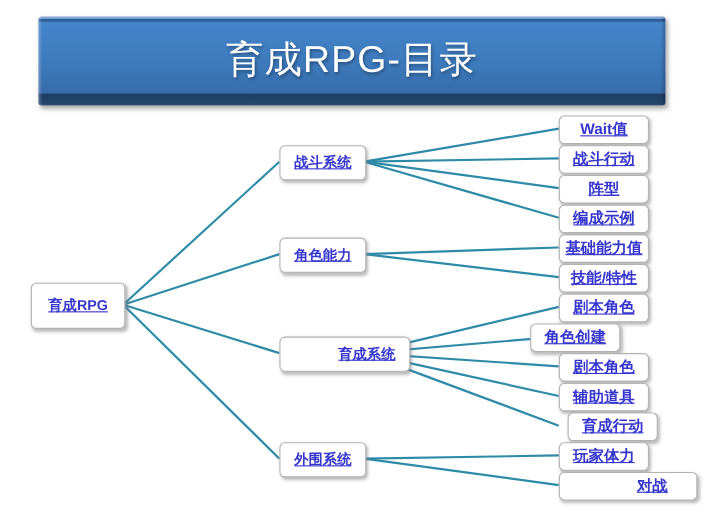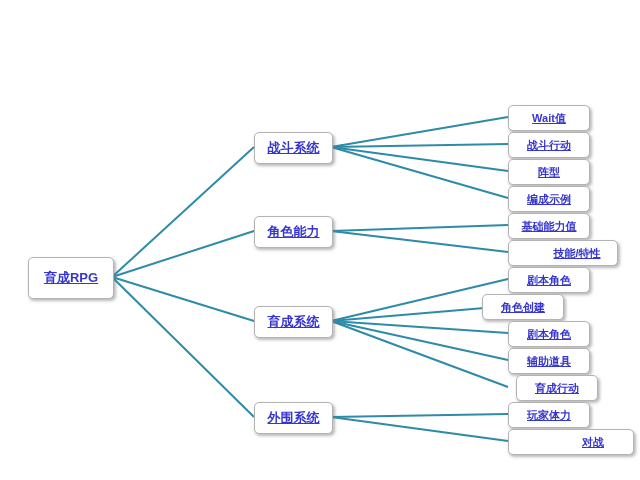--- a/index.html
+++ b/index.html
@@ -36,26 +36,29 @@
   .node{
     position:absolute;background:#ffffff;
     border:1px solid #b3b3b3;border-radius:5px;
     box-shadow:1.5px 2px 3px rgba(120,120,120,0.5);
     display:flex;align-items:center;justify-content:center;
     font-weight:bold;text-decoration:underline;cursor:pointer;
     white-space:nowrap;
   }
   .node-root{font-size:13px;}
   .node-branch{font-size:13px;}
-  .node-leaf{font-size:11px;}
+  .node-leaf{font-size:14px;}
 </style>
 </head>
 <body>
 
 <div class="slide">
+  <div class="banner">
+    <div class="banner-title">育成RPG-目录</div>
+  </div>
   <svg class="lines" id="lines" width="640" height="480" viewBox="0 0 640 480">
       <line x1="112" y1="277" x2="254" y2="147" stroke="#2E8BA8" stroke-width="2"></line>
       <line x1="331" y1="147" x2="508" y2="117" stroke="#2E8BA8" stroke-width="2"></line>
       <line x1="331" y1="147" x2="508" y2="144" stroke="#2E8BA8" stroke-width="2"></line>
       <line x1="331" y1="147" x2="508" y2="171" stroke="#2E8BA8" stroke-width="2"></line>
       <line x1="331" y1="147" x2="508" y2="198" stroke="#2E8BA8" stroke-width="2"></line>
       <line x1="112" y1="277" x2="254" y2="231" stroke="#2E8BA8" stroke-width="2"></line>
       <line x1="331" y1="231" x2="508" y2="225" stroke="#2E8BA8" stroke-width="2"></line>
       <line x1="331" y1="231" x2="508" y2="252" stroke="#2E8BA8" stroke-width="2"></line>
       <line x1="112" y1="277" x2="254" y2="321" stroke="#2E8BA8" stroke-width="2"></line>
@@ -70,22 +73,22 @@
     </svg>
   <div id="nodes">
       <div class="node node-root" style="left: 28px; top: 257px; width: 84px; height: 40px; color: rgb(54, 54, 207);">育成RPG</div>
       <div class="node node-branch" style="left: 254px; top: 132px; width: 77px; height: 30px; color: rgb(54, 54, 207); font-family: Liberation Serif, serif;">战斗系统</div>
       <div class="node node-leaf" style="left: 508px; top: 105px; width: 80px; height: 24px; color: rgb(54, 54, 207);">Wait值</div>
       <div class="node node-leaf" style="left: 508px; top: 132px; width: 80px; height: 24px; color: rgb(54, 54, 207);">战斗行动</div>
       <div class="node node-leaf" style="left: 508px; top: 159px; width: 80px; height: 24px; color: rgb(54, 54, 207);">阵型</div>
       <div class="node node-leaf" style="left: 508px; top: 186px; width: 80px; height: 24px; color: rgb(54, 54, 207);">编成示例</div>
       <div class="node node-branch" style="left: 254px; top: 216px; width: 77px; height: 30px; color: rgb(54, 54, 207);">角色能力</div>
       <div class="node node-leaf" style="left: 508px; top: 213px; width: 80px; height: 24px; color: rgb(54, 54, 207);">基础能力值</div>
-      <div class="node node-leaf" style="left: 508px; top: 240px; width: 80px; height: 24px; color: rgb(54, 54, 207); padding-left: 28px;">技能/特性</div>
-      <div class="node node-branch" style="left: 254px; top: 306px; width: 77px; height: 30px; color: rgb(54, 54, 207);">育成系统</div>
+      <div class="node node-leaf" style="left: 508px; top: 240px; width: 80px; height: 24px; color: rgb(54, 54, 207);">技能/特性</div>
+      <div class="node node-branch" style="left: 254px; top: 306px; width: 77px; height: 30px; color: rgb(54, 54, 207); padding-left: 40px;">育成系统</div>
       <div class="node node-leaf" style="left: 508px; top: 267px; width: 80px; height: 24px; color: rgb(54, 54, 207);">剧本角色</div>
       <div class="node node-leaf" style="left: 482px; top: 294px; width: 80px; height: 24px; color: rgb(54, 54, 207);">角色创建</div>
       <div class="node node-leaf" style="left: 508px; top: 321px; width: 80px; height: 24px; color: rgb(54, 54, 207); text-decoration: underline;">剧本角色</div>
       <div class="node node-leaf" style="left: 508px; top: 348px; width: 80px; height: 24px; color: rgb(54, 54, 207);">辅助道具</div>
       <div class="node node-leaf" style="left: 516px; top: 375px; width: 80px; height: 24px; color: rgb(54, 54, 207);">育成行动</div>
       <div class="node node-branch" style="left: 254px; top: 402px; width: 77px; height: 30px; color: rgb(54, 54, 207);">外围系统</div>
       <div class="node node-leaf" style="left: 508px; top: 402px; width: 80px; height: 24px; color: rgb(54, 54, 207);">玩家体力</div>
       <div class="node node-leaf" style="left: 508px; top: 429px; width: 80px; height: 24px; color: rgb(54, 54, 207); padding-left: 44px;">对战</div>
     </div>
 </div>

